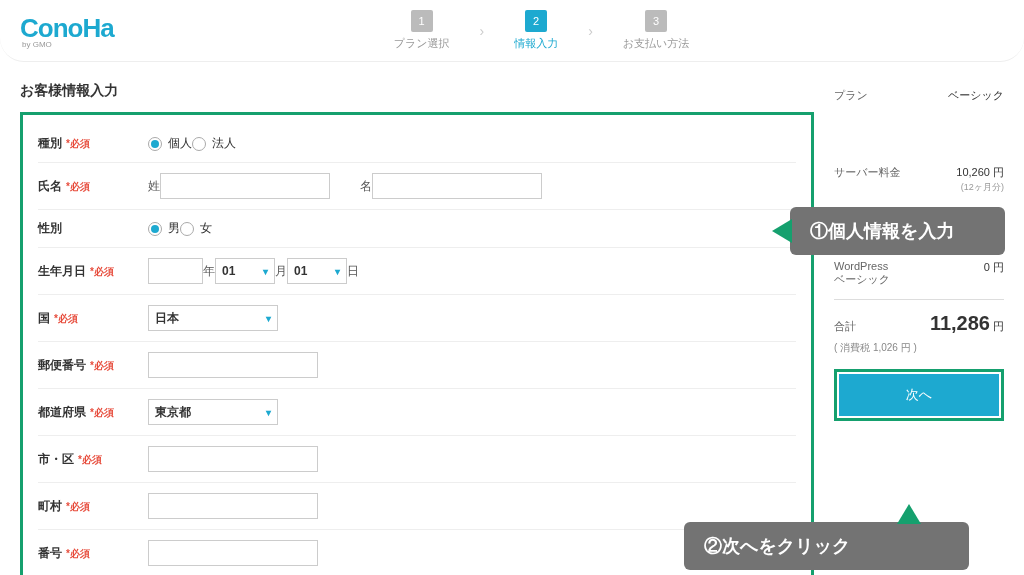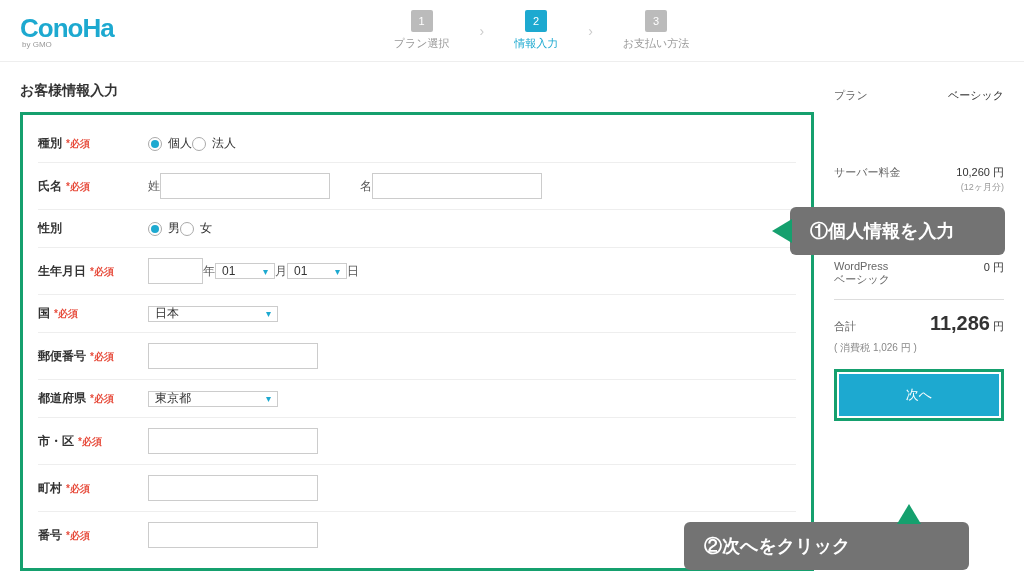--- a/index.html
+++ b/index.html
@@ -1,17 +1,17 @@
 <!DOCTYPE html>
 <html><head>
 <meta charset="utf-8">
 <style>
 * { box-sizing: border-box; margin: 0; padding: 0; }
 body { font-family: "Hiragino Kaku Gothic ProN", "Meiryo", sans-serif; font-size: 12px; color: #333; background: #fff; width: 1024px; }
-.header { display: flex; align-items: center; padding: 10px 20px; border-bottom: 1px solid #eee; }
+.header { display: flex; align-items: center; padding: 10px 20px; border-bottom: 1px solid #eee; border-radius: 24px; }
 .logo { font-size: 26px; font-weight: bold; color: #1DA9D0; letter-spacing: -1px; }
 .logo .o2 { color: #1DA9D0; }
 .logo-sub { font-size: 8px; color: #999; margin-top: -4px; margin-left: 2px; }
 .steps { display: flex; align-items: center; margin-left: 280px; gap: 30px; }
 .step { display: flex; flex-direction: column; align-items: center; gap: 4px; }
 .step-box { width: 22px; height: 22px; display: flex; align-items: center; justify-content: center; background: #bbb; color: #fff; font-size: 11px; border-radius: 2px; }
 .step.active .step-box { background: #1DA9D0; }
 .step-label { font-size: 11px; color: #999; }
 .step.active .step-label { color: #1DA9D0; }
 .step-arrow { color: #ccc; font-size: 14px; }
@@ -25,21 +25,21 @@
 .required { color: #e74c3c; font-size: 10px; margin-left: 4px; font-weight: bold; }
 .row-content { flex: 1; display: flex; align-items: center; }
 .radio { display: flex; align-items: center; gap: 6px; cursor: pointer; }
 .radio-circle { width: 14px; height: 14px; border: 1px solid #aaa; border-radius: 50%; display: flex; align-items: center; justify-content: center; background: #fff; }
 .radio.selected .radio-circle::after { content: ""; width: 8px; height: 8px; background: #1DA9D0; border-radius: 50%; }
 .radio-label { font-size: 12px; }
 .sublabel { font-size: 12px; color: #555; }
 input[type="text"] { border: 1px solid #ccc; height: 26px; padding: 0 6px; font-size: 12px; }
 .input-med { width: 170px; }
 .input-sm { width: 55px; }
-.select { border: 1px solid #ccc; height: 16px; padding: 0 6px; display: flex; align-items: center; justify-content: space-between; background: #fff; min-width: 95px; cursor: pointer; }
+.select { border: 1px solid #ccc; height: 26px; padding: 0 6px; display: flex; align-items: center; justify-content: space-between; background: #fff; min-width: 95px; cursor: pointer; font-weight: bold; }
 .select-caret { color: #1DA9D0; font-size: 10px; }
 .sidebar { width: 170px; font-size: 11px; }
 .summary-row { display: flex; justify-content: space-between; padding: 6px 0; align-items: flex-start; }
 .summary-label { color: #666; }
 .summary-value { text-align: right; }
 .summary-sub { font-size: 9px; color: #999; }
 .summary-divider { border-top: 1px solid #ddd; margin: 6px 0; }
 .total-row { display: flex; justify-content: space-between; align-items: baseline; padding: 6px 0; gap: 44px; }
 .total-value { font-size: 20px; font-weight: bold; }
 .total-yen { font-size: 11px; margin-left: 3px; }

